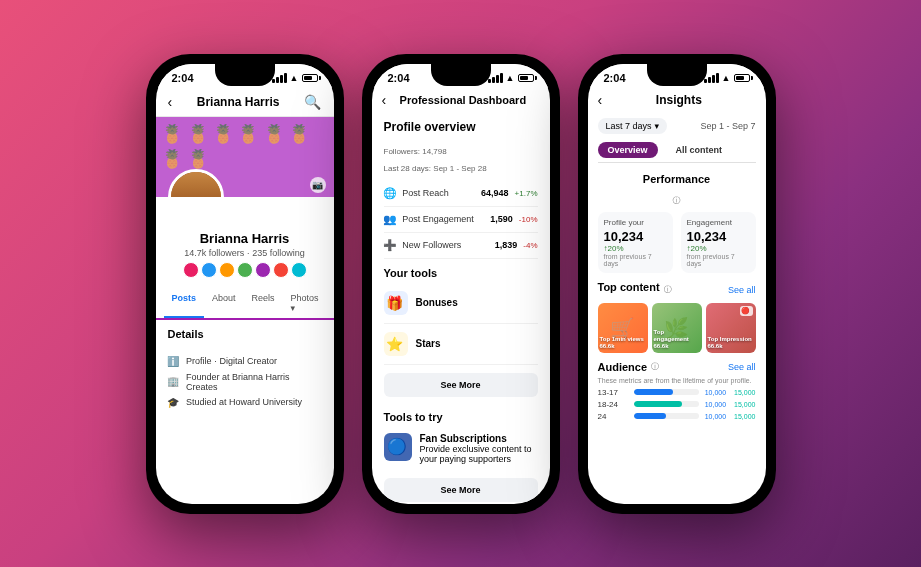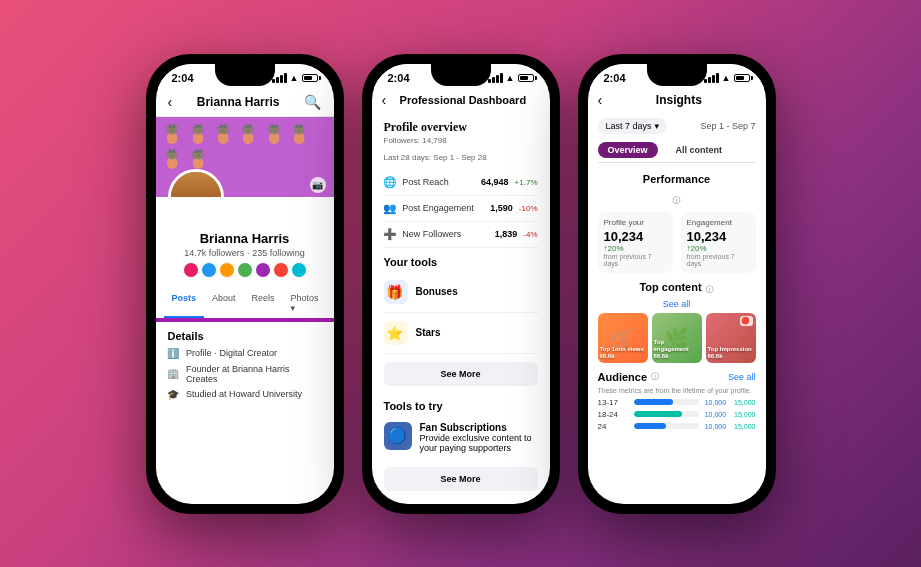--- a/index.html
+++ b/index.html
@@ -150,36 +150,36 @@
       background: #e4e6eb;
       color: #000;
       border: none;
       border-radius: 6px;
       padding: 5px 7px;
       font-size: 11px;
       cursor: pointer;
     }
     .nav-tabs {
       display: flex;
-      border-bottom: 4px solid #a21caf;
+      border-bottom: 2px solid #a21caf;
       padding: 0 8px;
     }
     .nav-tab {
       font-size: 9px;
       padding: 5px 8px;
       color: #555;
       cursor: pointer;
     }
     .nav-tab.active {
       color: #1877f2;
       border-bottom: 2px solid #1877f2;
       font-weight: 600;
     }
     .details-section { padding: 8px 12px; }
-    .details-title { font-size: 11px; font-weight: 700; margin-bottom: 6px; }
+    .details-title { font-size: 11px; font-weight: 700; margin-bottom: 16px; }
     .detail-item {
       display: flex;
       align-items: center;
       gap: 6px;
       font-size: 9px;
       color: #333;
       margin-bottom: 5px;
     }
     .detail-icon { font-size: 10px; }
     .nav-bar-p1 {
@@ -187,21 +187,21 @@
       align-items: center;
       padding: 6px 12px;
       border-bottom: 1px solid #e8e8e8;
     }
     .nav-title { font-size: 12px; font-weight: 700; flex: 1; text-align: center; }
     .nav-icon { font-size: 14px; color: #000; cursor: pointer; }
     .p2-nav { display: flex; align-items: center; padding: 4px 10px; }
     .p2-nav-back { font-size: 14px; color: #000; }
     .p2-nav-title { font-size: 11px; font-weight: 700; flex: 1; text-align: center; }
     .p2-content { padding: 8px 12px; overflow-y: hidden; }
-    .p2-section-title { font-size: 12px; font-weight: 700; margin-bottom: 1px; font-family: Liberation Serif, serif; }
+    .p2-section-title { font-size: 12px; font-weight: 700; margin-bottom: 13px; }
     .p2-section-sub { font-size: 8px; color: #666; margin-bottom: 8px; }
     .metric-row {
       display: flex;
       align-items: center;
       justify-content: space-between;
       padding: 6px 0;
       border-bottom: 1px solid #f0f0f0;
     }
     .metric-left { display: flex; align-items: center; gap: 5px; }
     .metric-icon { font-size: 11px; }
@@ -637,21 +637,21 @@
             <div class="perf-sub">from previous 7 days</div>
           </div>
           <div class="perf-card">
             <div class="perf-label">Engagement</div>
             <div class="perf-value">10,234</div>
             <div class="perf-change">↑20%</div>
             <div class="perf-sub">from previous 7 days</div>
           </div>
         </div>
 
-        <div style="display:flex;justify-content:space-between;align-items:center;margin-bottom:4px;flex-direction:column;">
+        <div style="display:flex;justify-content:space-between;align-items:center;margin-bottom:4px;">
           <div style="display:flex;align-items:center;gap:4px;">
             <span class="top-content-title">Top content</span>
             <span class="perf-info">ⓘ</span>
           </div>
           <span class="see-all">See all</span>
         </div>
         <div class="top-content-row">
           <div class="content-thumb thumb-1">
             <div style="width:100%;height:100%;display:flex;align-items:center;justify-content:center;font-size:20px;opacity:0.4;">🛒</div>
             <div class="thumb-label">Top 1min views<br>66.6k</div>

